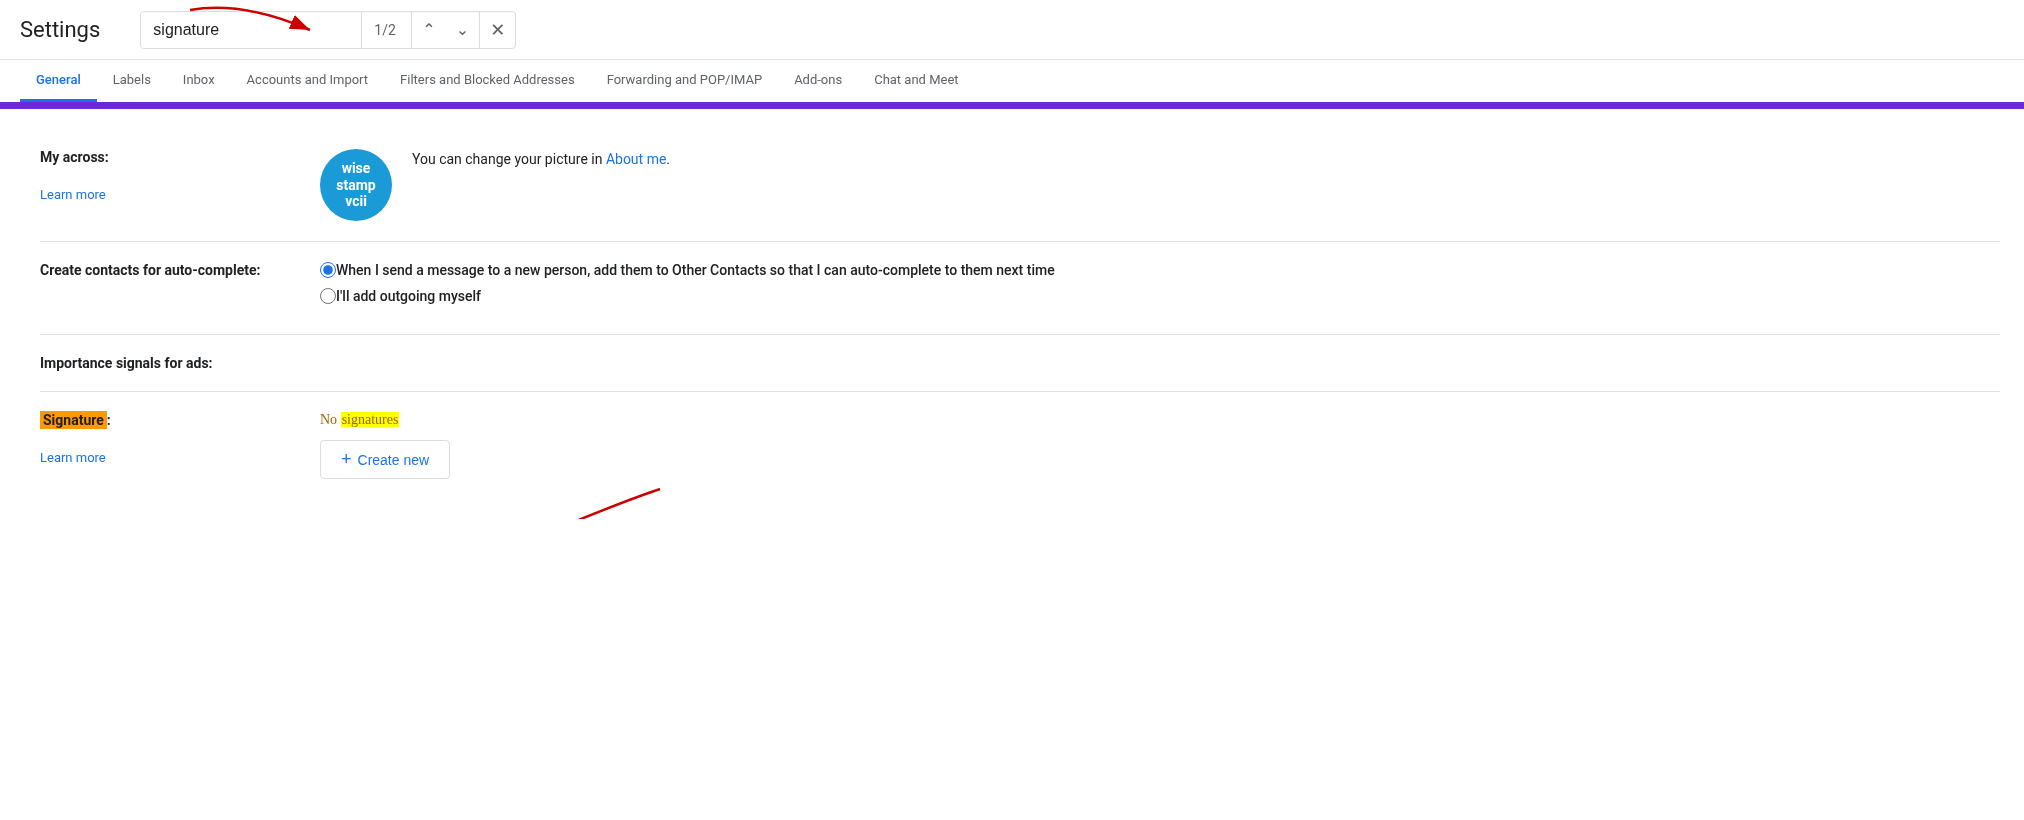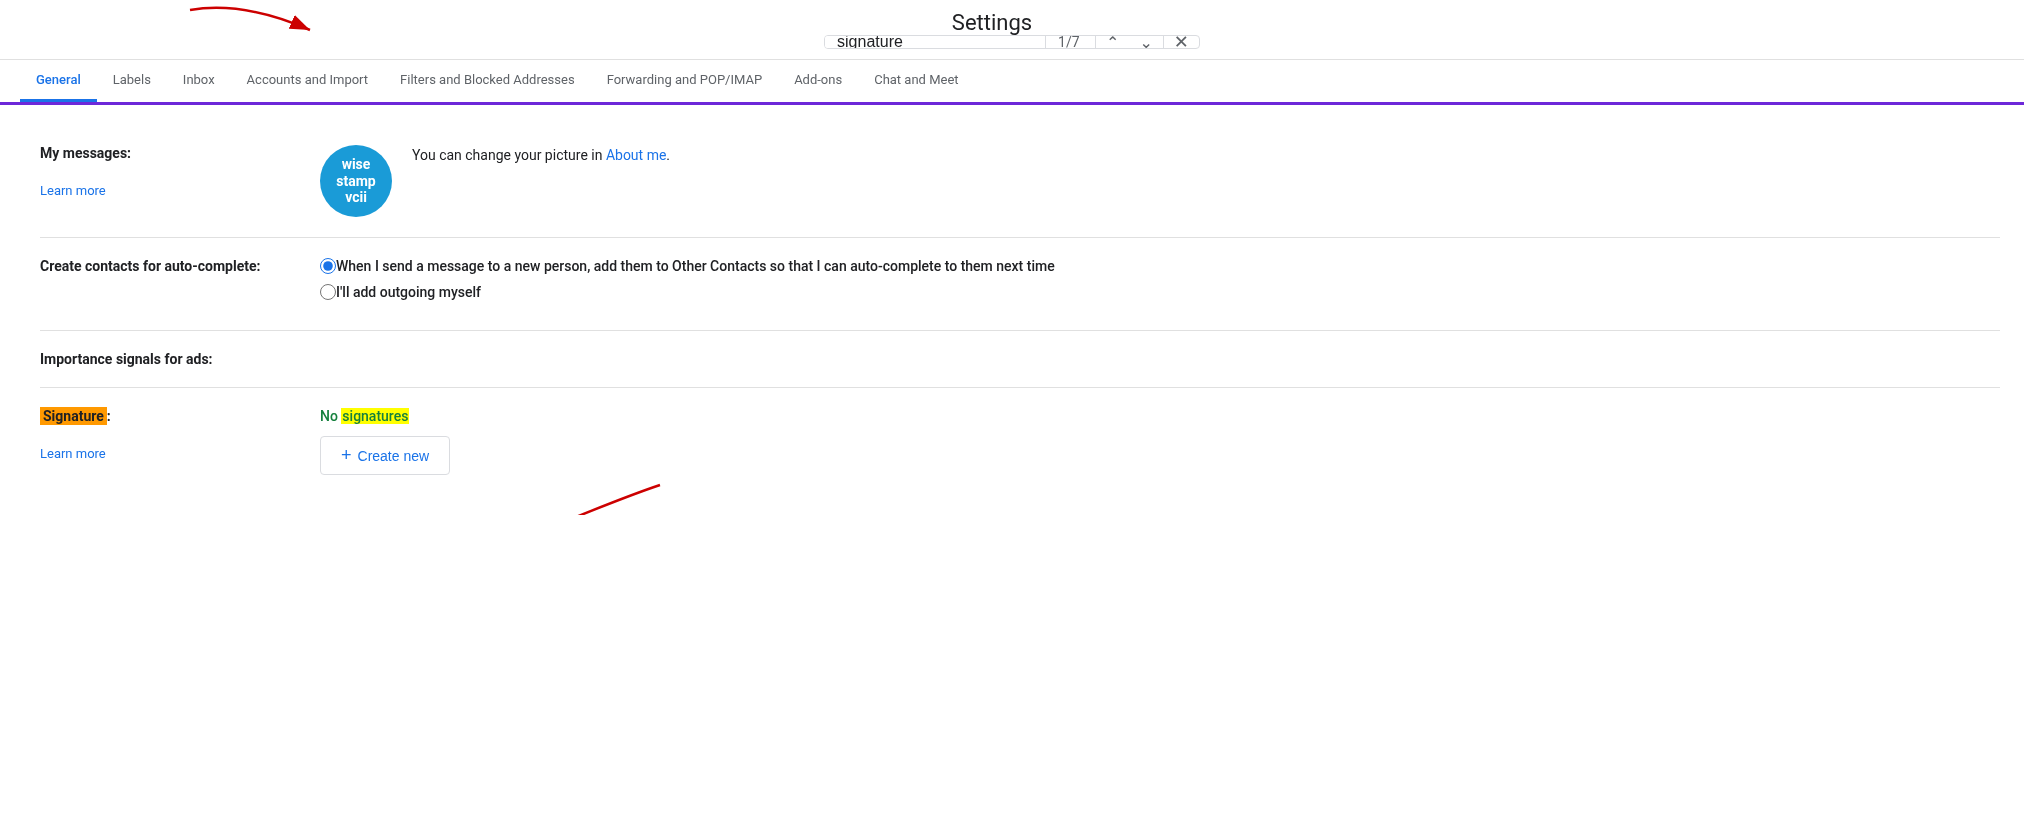--- a/index.html
+++ b/index.html
@@ -11,21 +11,20 @@
     }
 
     
     .header {
       display: flex;
       align-items: center;
       padding: 10px 20px;
       border-bottom: 1px solid #e0e0e0;
       position: relative;
       height: 60px;
-      flex-direction: column;
     }
     .header-title {
       font-size: 22px;
       color: #202124;
       font-weight: 400;
       margin-right: 40px;
     }
     .search-bar {
       display: flex;
       align-items: center;
@@ -82,21 +81,21 @@
       color: #5f6368;
       font-size: 18px;
       border-left: 1px solid #dadce0;
     }
 
     
     .tabs {
       display: flex;
       align-items: flex-start;
       padding: 0 20px;
-      border-bottom: 3px solid #6d28d9;
+      border-bottom: 7px solid #6d28d9;
       gap: 0;
     }
     .tab {
       padding: 12px 16px;
       font-size: 13px;
       color: #5f6368;
       cursor: pointer;
       border-bottom: 3px solid transparent;
       white-space: nowrap;
       text-decoration: none;
@@ -207,22 +206,23 @@
     }
     .here-link {
       color: #1a73e8;
       text-decoration: none;
     }
 
     
     .no-signatures-text {
       font-weight: 500;
       font-size: 14px;
-      color: #15803d;
+      color: #a16207;
       margin-bottom: 12px;
+      font-family: Liberation Serif, serif;
     }
     .highlighted-word {
       background: #ffff00;
       padding: 0 1px;
     }
     .create-new-btn {
       display: inline-flex;
       align-items: center;
       gap: 6px;
       border: 1px solid #dadce0;
@@ -261,21 +261,21 @@
         <polygon points="0 0, 8 3, 0 6" fill="#cc0000"></polygon>
       </marker>
     </defs>
     <path d="M 10,10 C 40,5 80,8 130,30" stroke="#cc0000" stroke-width="2.5" fill="none" marker-end="url(#arrowhead-top)"></path>
   </svg>
 
   <span class="header-title">Settings</span>
 
   <div class="search-bar">
     <input class="search-input" type="text" value="signature" style="">
-    <div class="search-count">1/7</div>
+    <div class="search-count">1/2</div>
     <div class="search-nav">
       <button class="search-nav-btn">⌃</button>
       <button class="search-nav-btn">⌄</button>
     </div>
     <button class="search-close-btn">✕</button>
   </div>
 </div>
 
 <nav class="tabs">
   <a class="tab active">General</a>
@@ -285,21 +285,21 @@
   <a class="tab">Filters and Blocked Addresses</a>
   <a class="tab">Forwarding and POP/IMAP</a>
   <a class="tab">Add-ons</a>
   <a class="tab">Chat and Meet</a>
 </nav>
 
 <div class="settings-content">
 
   <div class="settings-row">
     <div class="settings-label-col">
-      <div class="settings-label">My messages:</div>
+      <div class="settings-label">My across:</div>
       <a class="learn-more-link" href="#">Learn more</a>
     </div>
     <div class="settings-value-col">
       <div class="profile-row">
         <div class="profile-pic">
           <div class="profile-pic-text">
             <div>wise</div>
             <div>stamp</div>
             <div>vcii</div>
           </div>

